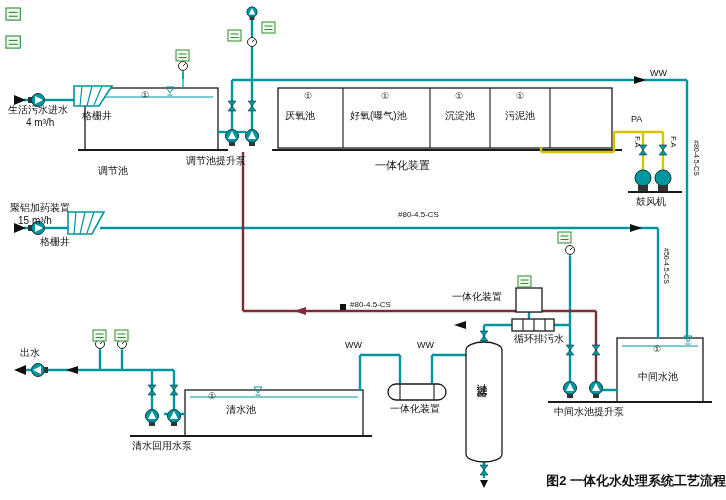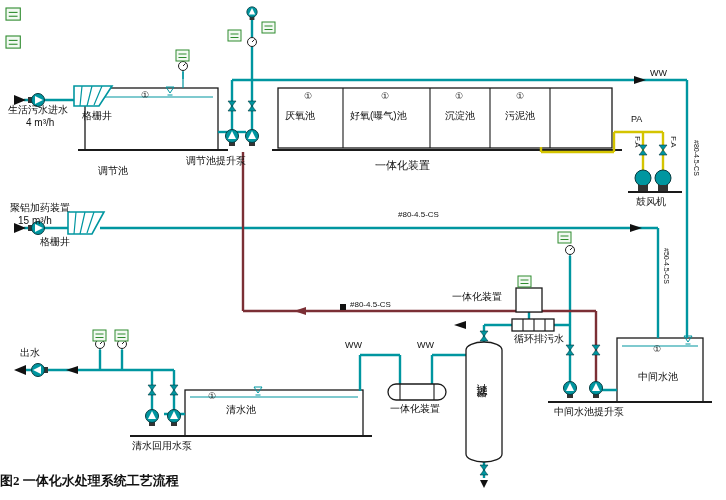--- a/index.html
+++ b/index.html
@@ -11,21 +11,21 @@
   *{margin:0;padding:0;box-sizing:border-box;}
   body{background:#ffffff;font-family:"Liberation Sans",sans-serif;}
   .stage{position:relative;width:726px;height:500px;background:#fff;overflow:hidden;}
   svg.layer{position:absolute;left:0;top:0;}
   .lbl{position:absolute;font-size:10px;color:#111;white-space:nowrap;line-height:1.1;}
   .s9{font-size:9px;}
   .s8{font-size:8px;}
   .s7{font-size:7px;}
   .s11{font-size:11px;}
   .v{writing-mode:vertical-rl;text-orientation:mixed;}
-  .caption{position:absolute;left:0;right:0;top:472px;text-align:left;font-size:13px;font-weight:bold;color:#111;font-family:Liberation Serif, serif;}
+  .caption{position:absolute;left:0;right:0;top:472px;text-align:right;font-size:13px;font-weight:bold;color:#111;}
   
   .p{stroke:var(--pipe);stroke-width:2.4;fill:none;}
   .pthin{stroke:var(--pipe);stroke-width:1.2;fill:none;}
   .a{stroke:var(--air);stroke-width:2.4;fill:none;}
   .s{stroke:var(--sludge);stroke-width:2.4;fill:none;}
   .k{stroke:#1a1a1a;stroke-width:1.3;fill:#fff;}
   .kl{stroke:#1a1a1a;stroke-width:1.1;fill:none;}
   .base{stroke:#1a1a1a;stroke-width:2.2;fill:none;}
 </style>
 </head>

